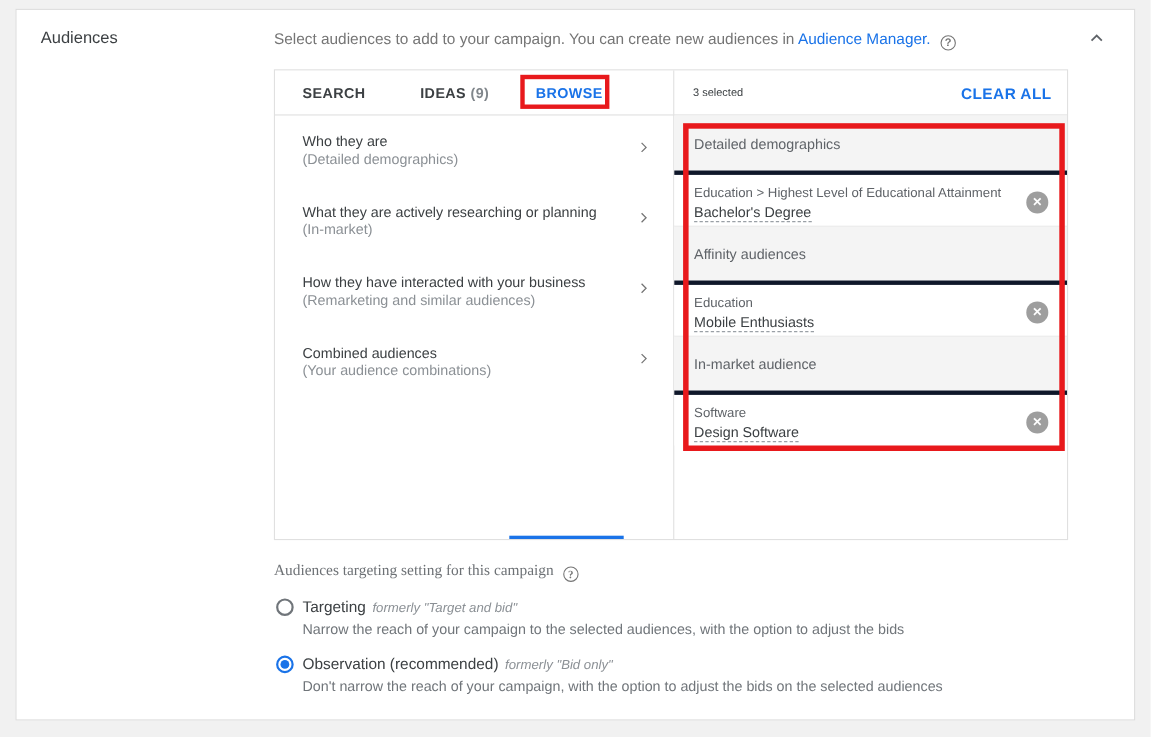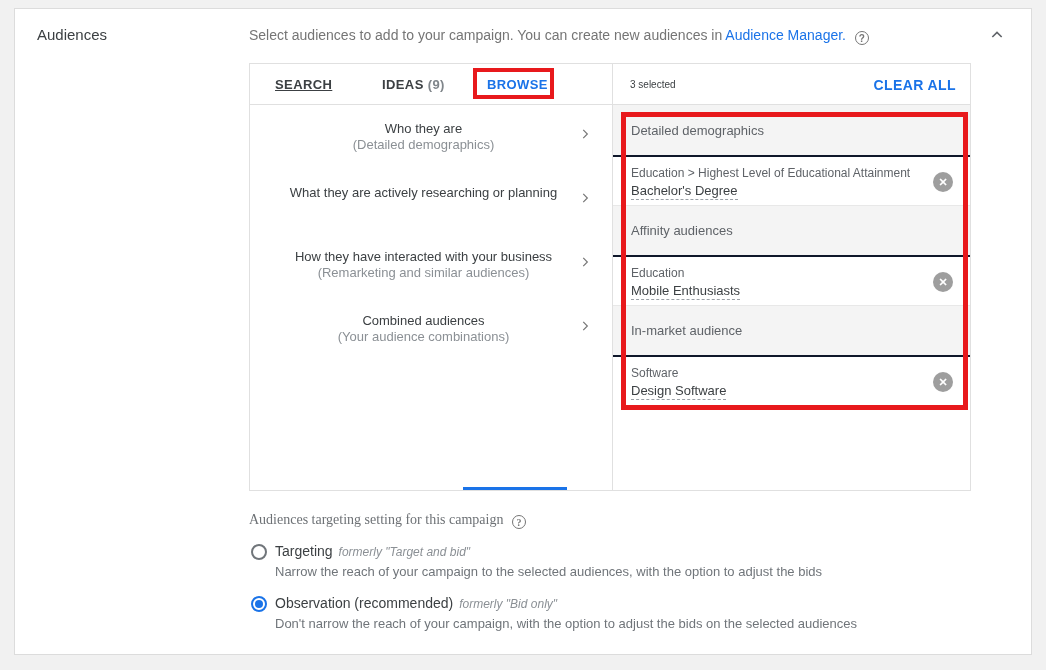--- a/index.html
+++ b/index.html
@@ -26,43 +26,43 @@
   .collapse-btn { position:absolute; right:24px; top:18px; width:20px; height:20px; cursor:pointer; display:flex; align-items:center; justify-content:center; }
 
   
   .audience-table {
     position:absolute; left:234px; top:54px; width:722px; height:428px;
     border:1px solid #e0e0e0; background:#fff;
   }
   .vdivider { position:absolute; left:362px; top:0; bottom:0; width:1px; background:#e0e0e0; }
   .tabbar { position:absolute; left:0; top:0; right:0; height:41px; border-bottom:1px solid #e0e0e0; }
   .tab { position:absolute; top:0; height:41px; display:flex; align-items:center; font-size:13px; font-weight:bold; letter-spacing:0.4px; cursor:pointer; color:#3c4043; }
-  .tab-search { left:25px;text-decoration:underline; }
+  .tab-search { left:25px; }
   .tab-ideas { left:132px; }
   .tab-browse { left:237px; color:#1a73e8; }
   .tab-count { color:#80868b; font-weight:bold; margin-left:4px; }
   .tab-underline { position:absolute; left:213px; bottom:0; width:104px; height:3px; background:#1a73e8; z-index:2; }
   .sel-count { position:absolute; left:380px; top:0; height:41px; display:flex; align-items:center; font-size:10px; color:#3c4043; }
   .clear-all { position:absolute; right:14px; top:0; height:41px; display:flex; align-items:center; font-size:14px; font-weight:bold; letter-spacing:0.4px; color:#1a73e8; cursor:pointer; }
 
   
-  .browse-list { position:absolute; left:0; top:41px; width:362px;text-align:center; }
+  .browse-list { position:absolute; left:0; top:41px; width:362px; }
   .browse-row { position:relative; height:64px; padding:16px 40px 0 25px; cursor:pointer; }
   .browse-title { font-size:13px; color:#3c4043; line-height:15px; }
   .browse-sub { font-size:13px; color:#8b9095; line-height:15px; margin-top:1px; }
   .chevron-right { position:absolute; right:20px; top:22px; }
 
   
   .selected-list { position:absolute; left:363px; top:41px; right:0; }
   .sel-header {
     height:50px; background:#f4f4f4; color:#5f6368; font-size:13px;
     display:flex; align-items:center; padding-left:18px; border-top:1px solid #e8e8e8;
   }
   .sel-header:first-child { border-top:none; }
-  .sel-item { position:relative; height:50px; background:#fff; padding:9px 48px 0 18px; border-top:2px solid #0f172a; }
+  .sel-item { position:relative; height:50px; background:#fff; padding:9px 48px 0 18px; border-top:4px solid #0f172a; }
   .sel-path { font-size:12px; color:#5f6368; line-height:14px; white-space:nowrap; }
   .sel-value { display:inline-block; font-size:13px; color:#3c4043; line-height:15px; margin-top:3px; border-bottom:1px dashed #9aa0a6; padding-bottom:1px; }
   .remove-btn {
     position:absolute; right:17px; top:15px; width:20px; height:20px; border-radius:50%;
     background:#9e9e9e; color:#fff; font-size:11px; line-height:20px; text-align:center;
     font-weight:bold; cursor:pointer; border:none;
   }
 
   
   .annotation { position:absolute; border:4px solid #e8191c; pointer-events:none; z-index:6; }
@@ -126,20 +126,21 @@
         <div class="browse-title">Who they are</div>
         <div class="browse-sub">(Detailed demographics)</div>
         <span class="chevron-right">
           <svg width="14" height="14" viewBox="0 0 24 24">
               <polyline points="9,5 16,12 9,19" fill="none" stroke="#757575" stroke-width="2"></polyline>
             </svg>
         </span>
       </div>
       <div class="browse-row">
         <div class="browse-title">What they are actively researching or planning</div>
+        <div class="browse-sub">(In-market)</div>
         <span class="chevron-right">
           <svg width="14" height="14" viewBox="0 0 24 24">
               <polyline points="9,5 16,12 9,19" fill="none" stroke="#757575" stroke-width="2"></polyline>
             </svg>
         </span>
       </div>
       <div class="browse-row">
         <div class="browse-title">How they have interacted with your business</div>
         <div class="browse-sub">(Remarketing and similar audiences)</div>
         <span class="chevron-right">

